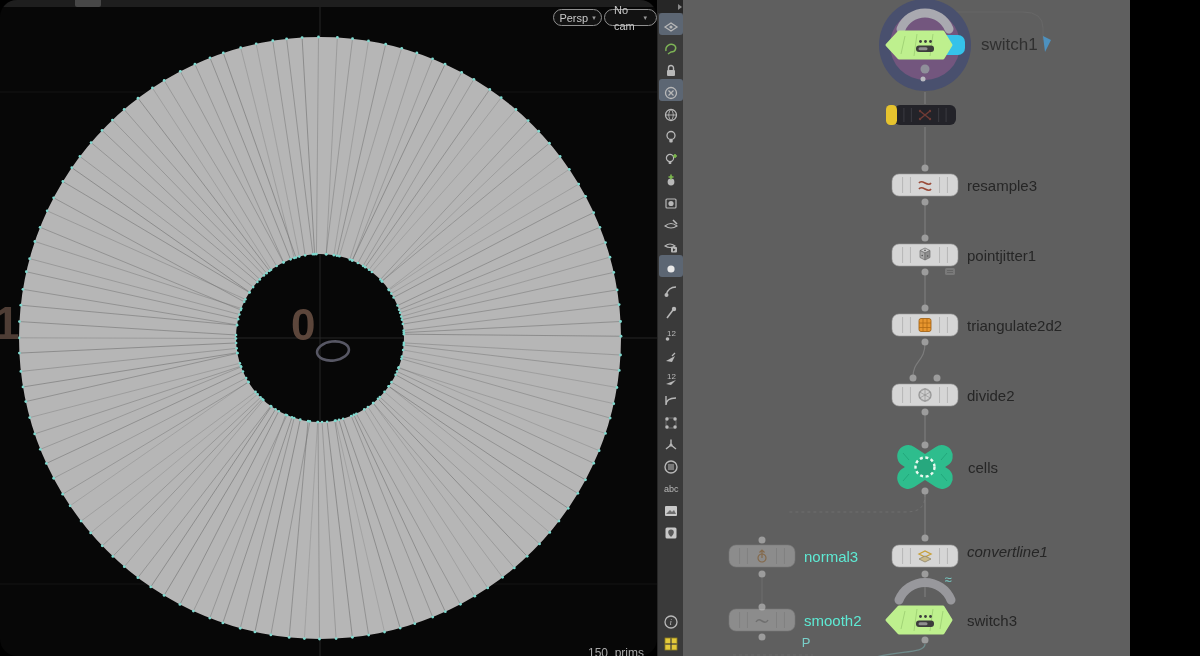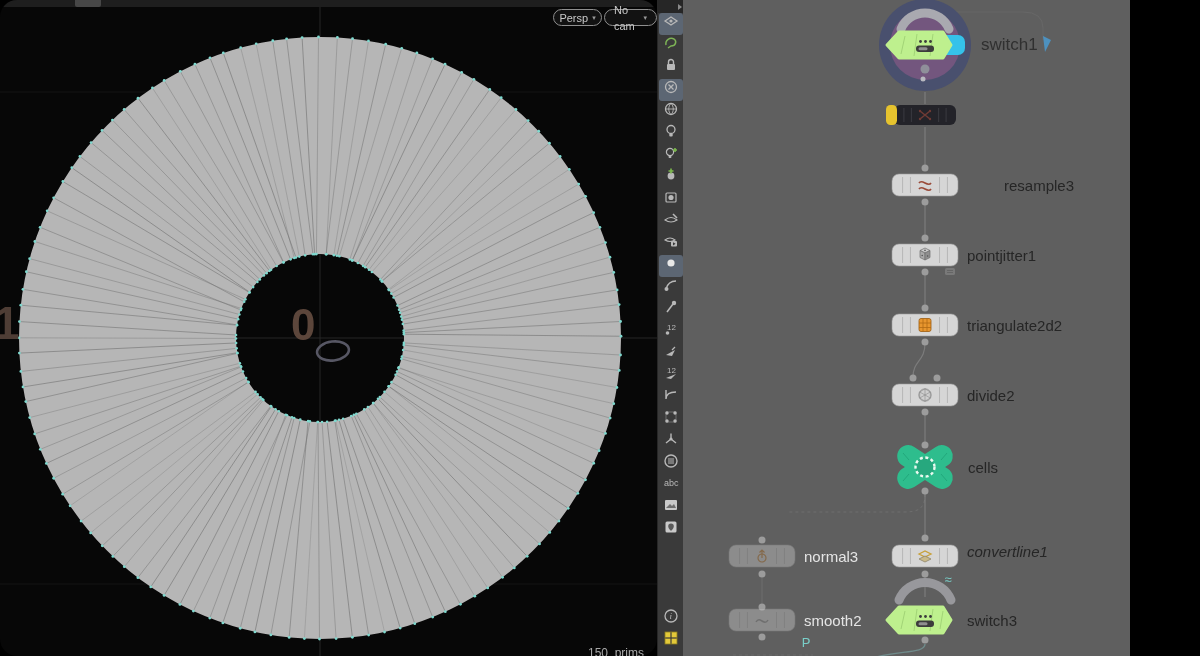--- a/index.html
+++ b/index.html
@@ -20,30 +20,30 @@
   #pill-nocam{left:604px;width:53px;justify-content:space-between;}
   #axis-1{position:absolute;left:-6px;top:296px;font-size:46px;color:#4e3d35;font-weight:bold;}
   #origin-0{position:absolute;left:291px;top:300px;font-size:44px;color:#5c463b;font-weight:bold;}
   #vp-stats{position:absolute;left:588px;top:646px;font-size:12px;color:#a8a8a8;white-space:pre;}
 
   
   #toolbar{position:absolute;left:657px;top:0;width:26px;height:656px;background:#3a3a3a;
            border-left:1px solid #272727;box-sizing:border-box;display:flex;flex-direction:column;align-items:center;}
   #tb-header{width:26px;height:13px;background:#262626;display:flex;align-items:center;justify-content:flex-end;}
   #tb-header .tri{width:0;height:0;border-left:4px solid #8a8a8a;border-top:3px solid transparent;border-bottom:3px solid transparent;margin-right:2px;}
-  .tb-item{width:24px;height:22px;display:flex;align-items:flex-start;justify-content:center;border-radius:3px;flex:0 0 auto;}
+  .tb-item{width:24px;height:22px;display:flex;align-items:flex-end;justify-content:center;border-radius:3px;flex:0 0 auto;}
   .tb-item.hl{background:#5c6673;}
   .tb-item svg{display:block;}
   #tb-spacer{flex:1 1 auto;}
 
   
   #network{position:absolute;left:683px;top:0;width:447px;height:656px;background:#5f5f5f;overflow:hidden;}
   #net-svg{position:absolute;left:0;top:0;}
   .node-label{position:absolute;font-size:15px;color:#262626;white-space:nowrap;transform:translateY(-50%);}
-  .node-label.ghost{color:#e5e5e5;}
+  .node-label.ghost{color:#5eead4;}
   .node-label.big{font-size:17px;color:#303030;}
   .badge-cyan{position:absolute;font-size:13px;color:#79cfc9;transform:translate(-50%,-50%);}
 </style>
 </head>
 <body>
 
 <div id="stage">
 
   <div id="viewport">
     <svg id="vp-svg" width="657" height="656">
@@ -776,21 +776,21 @@
           </g>
         </g>
         <rect x="449" y="35" width="80" height="20" rx="6" fill="#b4b4b4" opacity="0.85"></rect>
         <rect x="461" y="38" width="7" height="14" rx="3" fill="#55555c"></rect>
         <path d="M360,36 L368,40 L362,52 Z" fill="#4a9ad0" opacity="0.85"></path>
         <rect x="262" y="268" width="10" height="7" rx="1.5" fill="#8a8a8a" opacity="0.6"></rect>
         <path d="M264,270.5 h6 M264,272.5 h6" stroke="#5f5f5f" stroke-width="0.8"></path>
       </svg>
 
   <div class="node-label big" style="left: 298px; top: 45px;">switch1</div>
-      <div class="node-label" style="left: 284px; top: 185px; margin-left: 37px;">resample3</div>
+      <div class="node-label" style="left: 284px; top: 185px;">resample3</div>
       <div class="node-label" style="left: 284px; top: 255px;">pointjitter1</div>
       <div class="node-label" style="left: 284px; top: 325px;">triangulate2d2</div>
       <div class="node-label" style="left: 284px; top: 395px;">divide2</div>
       <div class="node-label" style="left: 278px; top: 467px; margin-left: 7px;">cells</div>
       <div class="node-label" style="left: 284px; top: 551px; font-style: italic;">convertline1</div>
       <div class="node-label" style="left: 284px; top: 620px;">switch3</div>
       <div class="node-label ghost" style="left: 121px; top: 556px;">normal3</div>
       <div class="node-label ghost" style="left: 121px; top: 620px;">smooth2</div>
       <div class="badge-cyan" style="left: 265px; top: 579px;">≈</div>
       <div class="badge-cyan" style="left: 123px; top: 642px;">P</div>

